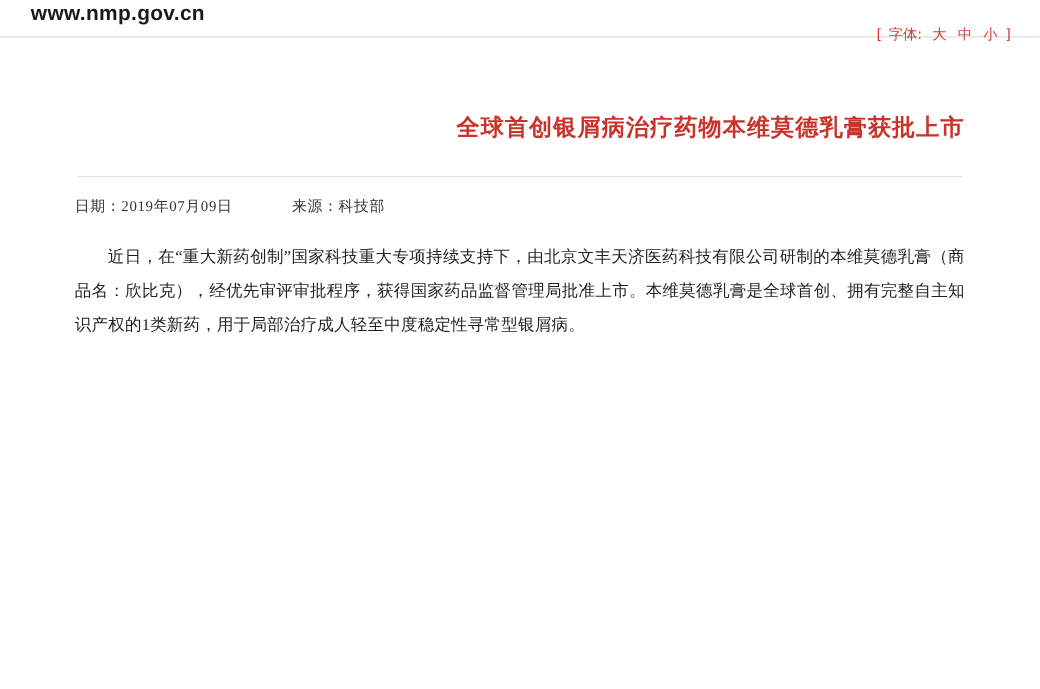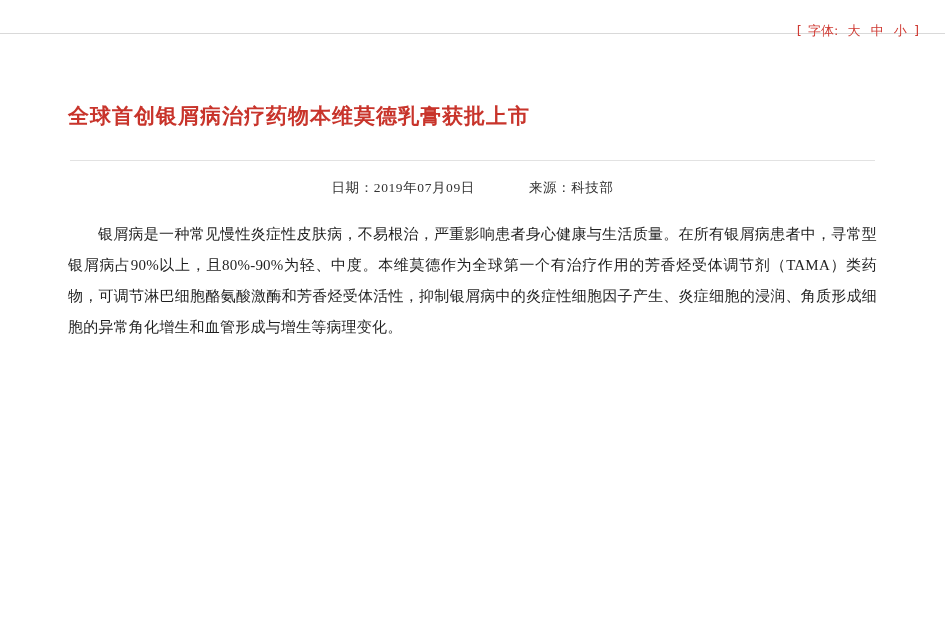--- a/index.html
+++ b/index.html
@@ -60,35 +60,35 @@
     cursor: pointer;
   }
 
   
   .article {
     padding: 0 68px;
     box-sizing: border-box;
   }
   .headline {
     margin-top: 68px;
-    text-align: left;
+    text-align: right;
     color: #c8342b;
     font-size: 21px;
     font-weight: bold;
     letter-spacing: 1px;
     font-family: "DejaVu Sans", "Liberation Sans", sans-serif;
   }
   .rule {
     margin: 30px 2px 0 2px;
     border-top: 1px solid #e2e2e2;
     height: 0;
   }
   .meta {
     margin-top: 18px;
-    text-align: center;
+    text-align: left;
     font-size: 13.5px;
     color: #333333;
     letter-spacing: 0.6px;
   }
   .meta .gap {
     display: inline-block;
     width: 46px;
   }
   .body {
     margin-top: 22px;
@@ -108,20 +108,21 @@
   .para-wrap {
     text-indent: 2em;
   }
 </style>
 </head>
 <body>
 
 <div class="page">
 
   <div class="topbar">
+    <div class="site-url">www.nmp.gov.cn</div>
     <div class="fontsize-box">
       <span class="brk">[</span>
       <span class="label">字体:</span>
       <span class="sz">大</span>
       <span class="sz">中</span>
       <span class="sz">小</span>
       <span class="brk">]</span>
     </div>
   </div>
 
@@ -131,18 +132,18 @@
 
     <div class="rule"></div>
 
     <div class="meta">
       <span>日期：</span><span>2019年07月09日</span>
       <span class="gap"></span>
       <span>来源：</span><span>科技部</span>
     </div>
 
     <div class="body">
-      <p>银屑病是一种常见慢性炎症性皮肤病，不易根治，严重影响患者身心健康与生活质量。在所有银屑病患者中，寻常型银屑病占90%以上，且80%-90%为轻、中度。本维莫德作为全球第一个有治疗作用的芳香烃受体调节剂（TAMA）类药物，可调节淋巴细胞酪氨酸激酶和芳香烃受体活性，抑制银屑病中的炎症性细胞因子产生、炎症细胞的浸润、角质形成细胞的异常角化增生和血管形成与增生等病理变化。</p>
+      <p>近日，在“重大新药创制”国家科技重大专项持续支持下，由北京文丰天济医药科技有限公司研制的本维莫德乳膏（商品名：欣比克），经优先审评审批程序，获得国家药品监督管理局批准上市。本维莫德乳膏是全球首创、拥有完整自主知识产权的1类新药，用于局部治疗成人轻至中度稳定性寻常型银屑病。</p>
     </div>
 
   </div>
 
 </div>
 
 </body></html>

